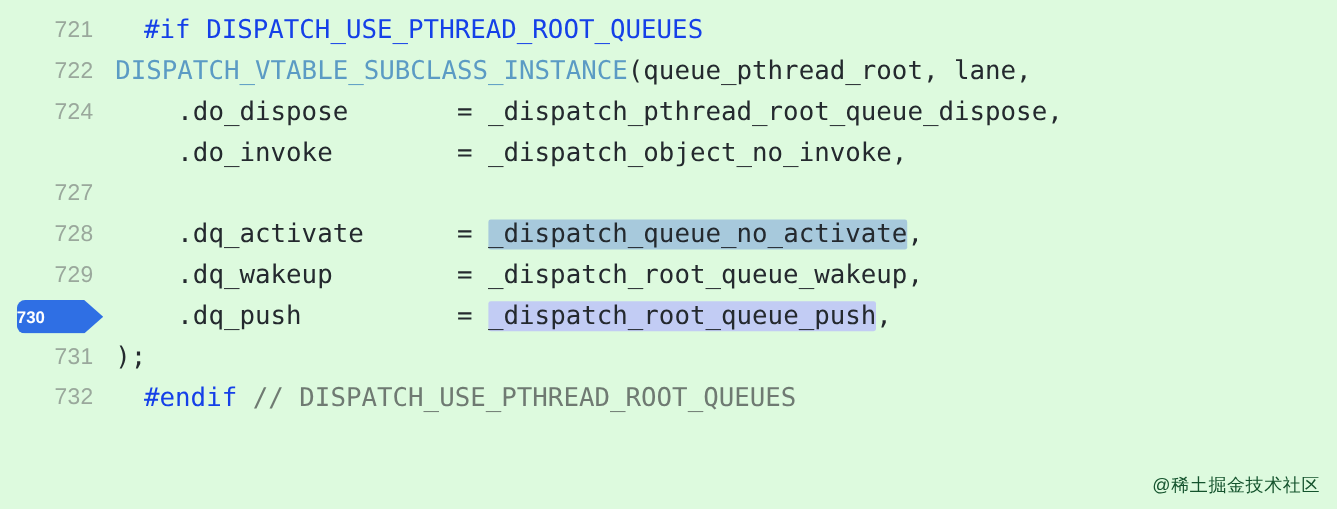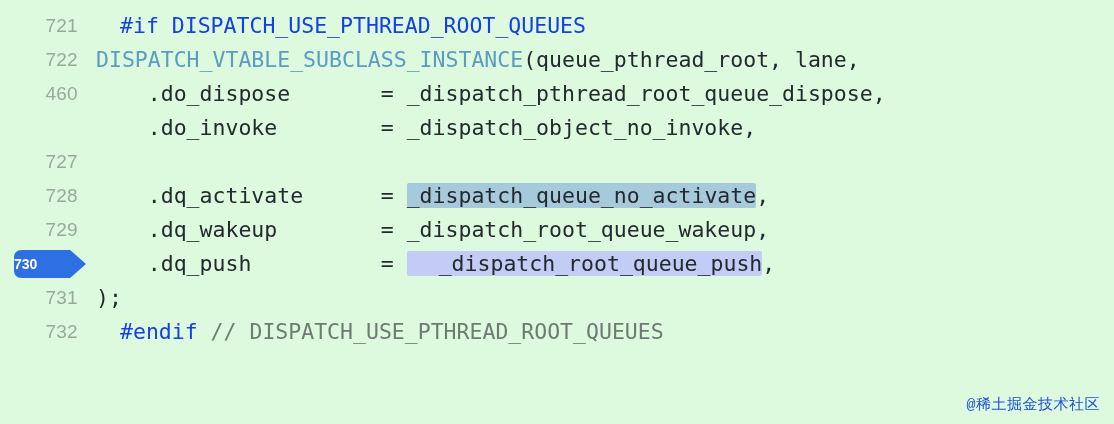--- a/index.html
+++ b/index.html
@@ -80,44 +80,44 @@
   }
 
   
   .tok-pp      { color: #1540e8; margin-left: 24px; }            
   .tok-ppname  { color: #1540e8; }            
   .tok-macro   { color: #5b9bc4; }            
   .tok-plain   { color: #24292e; }
   .tok-comment { color: #6f7a72; }
 
   .hl-a { background: #a7c9dc; border-radius: 2px; text-align: center; }
-  .hl-b { background: #c2ccf4; border-radius: 2px; padding-left: 32px; }
+  .hl-b { background: #c2ccf4; border-radius: 2px; }
 
   
   #watermark {
     position: absolute;
     right: 14px;
     bottom: 10px;
-    font-family: Liberation Mono, monospace;
+    font-family: Liberation Sans, sans-serif;
     font-size: 15px;
-    color: #1d4ed8;
+    color: #14532d;
     letter-spacing: 0.5px;
     pointer-events: none;
     user-select: none;
   }
 </style>
 </head>
 <body>
 
 <div id="viewer">
   <div id="code-surface">
       <div class="code-line"><div class="gutter">720</div><div class="code-text"><span class="tok-plain"></span></div></div>
       <div class="code-line"><div class="gutter">721</div><div class="code-text"><span class="tok-pp">#if </span><span class="tok-ppname">DISPATCH_USE_PTHREAD_ROOT_QUEUES</span></div></div>
       <div class="code-line"><div class="gutter">722</div><div class="code-text"><span class="tok-macro">DISPATCH_VTABLE_SUBCLASS_INSTANCE</span><span class="tok-plain">(queue_pthread_root, lane,</span></div></div>
-      <div class="code-line"><div class="gutter">460</div><div class="code-text"><span class="tok-plain">    .do_dispose       = _dispatch_pthread_root_queue_dispose,</span></div></div>
+      <div class="code-line"><div class="gutter">724</div><div class="code-text"><span class="tok-plain">    .do_dispose       = _dispatch_pthread_root_queue_dispose,</span></div></div>
       <div class="code-line"><div class="code-text"><span class="tok-plain">    .do_invoke        = _dispatch_object_no_invoke,</span></div></div>
       <div class="code-line"><div class="gutter">727</div><div class="code-text"><span class="tok-plain"></span></div></div>
       <div class="code-line"><div class="gutter">728</div><div class="code-text"><span class="tok-plain">    .dq_activate      = </span><span class="tok-plain hl-a">_dispatch_queue_no_activate</span><span class="tok-plain">,</span></div></div>
       <div class="code-line"><div class="gutter">729</div><div class="code-text"><span class="tok-plain">    .dq_wakeup        = _dispatch_root_queue_wakeup,</span></div></div>
       <div class="code-line active"><div class="badge"></div><div class="badge-num">730</div><div class="code-text"><span class="tok-plain">    .dq_push          = </span><span class="tok-plain hl-b">_dispatch_root_queue_push</span><span class="tok-plain">,</span></div></div>
       <div class="code-line"><div class="gutter">731</div><div class="code-text"><span class="tok-plain">);</span></div></div>
       <div class="code-line"><div class="gutter">732</div><div class="code-text"><span class="tok-pp">#endif </span><span class="tok-comment">// DISPATCH_USE_PTHREAD_ROOT_QUEUES</span></div></div>
     </div>
   <div id="watermark">@稀土掘金技术社区</div>
 </div>

